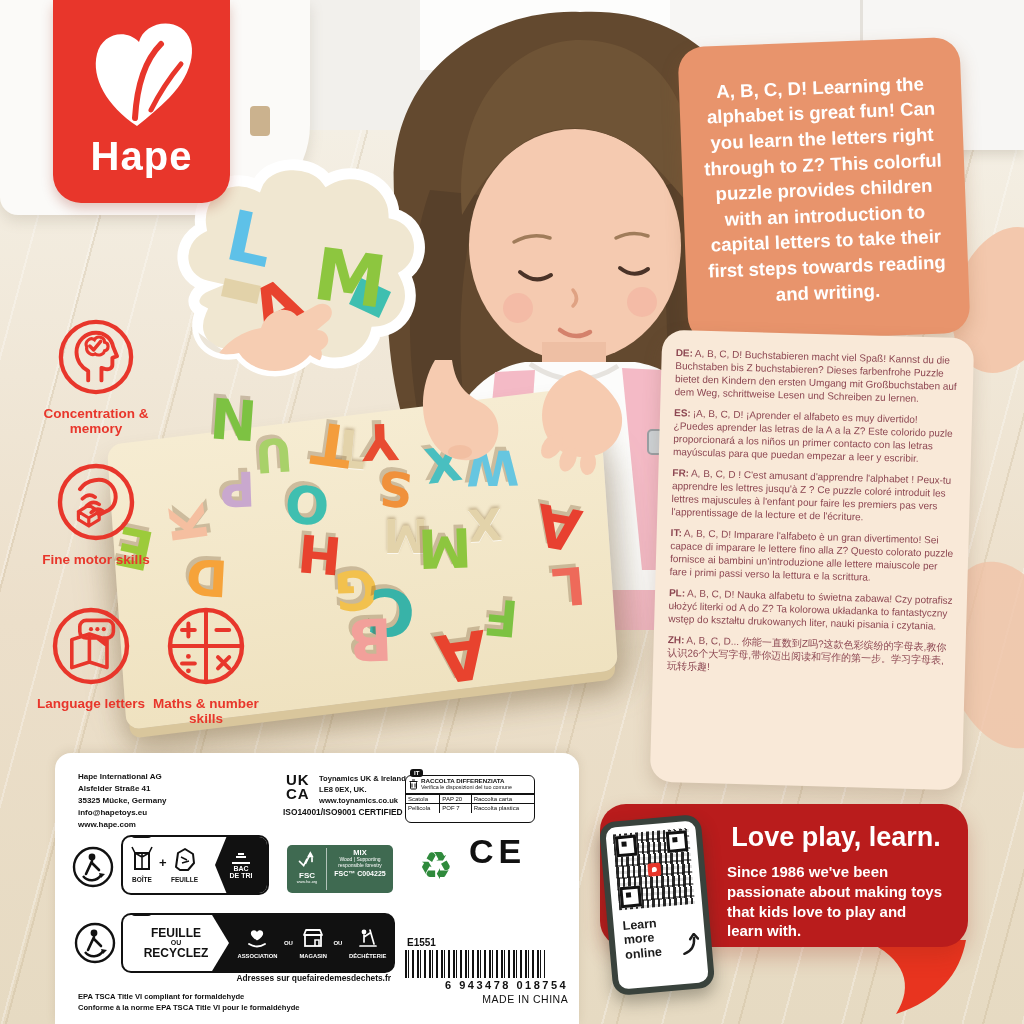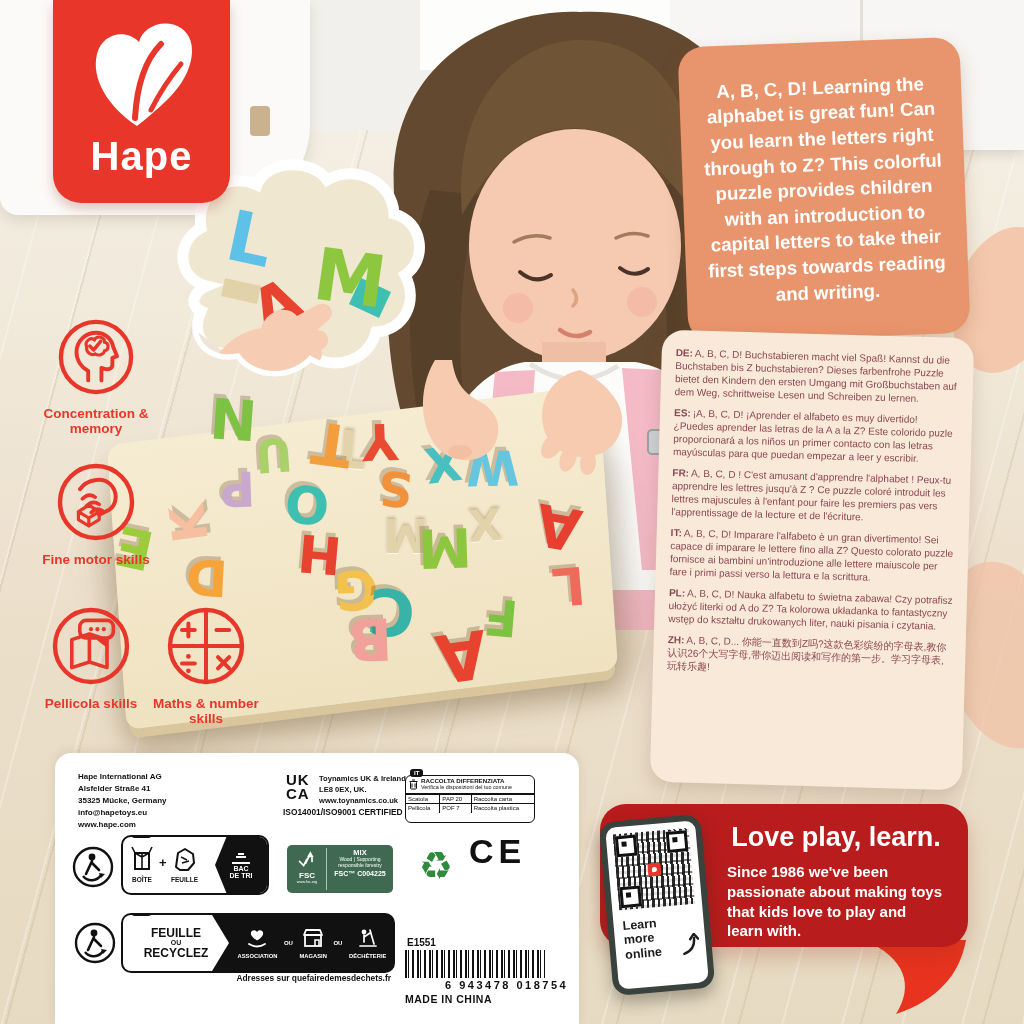--- a/index.html
+++ b/index.html
@@ -92,21 +92,21 @@
   .don-opts{position:absolute;left:108px;right:0;top:0;bottom:0;display:flex;align-items:center;justify-content:space-evenly;}
   .don-opt{text-align:center;}
   .don-opt-label{font-size:5.8px;font-weight:bold;margin-top:1px;}
   .don-sep{font-size:6px;font-weight:bold;}
   .adrnote{font-size:8.4px;font-weight:bold;text-align:right;}
   .epa{font-size:7.6px;font-weight:bold;line-height:1.45;}
   .pcode{font-size:10px;font-weight:bold;}
   .bars{width:140px;height:28px;background:
     repeating-linear-gradient(90deg,#111 0 2px,#fff 2px 3px,#111 3px 4px,#fff 4px 7px,#111 7px 9px,#fff 9px 12px);}
   .digits{font-size:11px;font-weight:bold;letter-spacing:2.5px;margin-top:1px;padding-left:40px;}
-  .madein{font-size:10.5px;font-weight:bold;text-align:left;margin-top:2px;letter-spacing:.5px;}
+  .madein{font-size:10.5px;font-weight:normal;text-align:right;margin-top:2px;letter-spacing:.5px;}
   
   .promo{left:600px;top:804px;width:368px;height:143px;background:#b91c1c;border-radius:26px;color:#fff;
     box-shadow:0 10px 20px rgba(150,40,20,.25);}
   .promo-title{position:absolute;left:118px;right:14px;top:18px;text-align:center;font-size:27px;font-weight:bold;}
   .promo-body{position:absolute;left:127px;right:22px;top:58px;font-size:15px;font-weight:bold;line-height:1.32;}
   
   .phone{left:606px;top:818px;width:102px;height:174px;background:#39423c;border-radius:16px;
     transform:rotate(-5deg);box-shadow:0 8px 16px rgba(40,40,30,.35);}
   .screen{position:absolute;left:6px;top:6px;right:6px;bottom:6px;background:#fff;border-radius:10px;overflow:hidden;}
   .qr{position:absolute;left:7px;top:7px;width:76px;height:76px;
@@ -217,21 +217,21 @@
   </div>
   <div class="abs skill" style="left:26px;top:606px;width:130px">
     <svg width="80" height="80" viewBox="0 0 100 100">
       <circle cx="50" cy="50" r="45" fill="none" stroke="#e8362b" stroke-width="5.5"></circle>
       <path d="M26,42 L48,35 V70 L26,77 Z M48,35 L70,42 V77 L48,70" fill="none" stroke="#e8362b" stroke-width="4.5" stroke-linejoin="round"></path>
       <path d="M44,18 h26 a8,8 0 0 1 8,8 v6 a8,8 0 0 1 -8,8 h-4 l2,8 l-10,-8 h-14 a8,8 0 0 1 -8,-8 v-6 a8,8 0 0 1 8,-8 Z" fill="none" stroke="#e8362b" stroke-width="4.5" stroke-linejoin="round"></path>
       <circle cx="50" cy="29" r="2.6" fill="#e8362b"></circle>
         <circle cx="58" cy="29" r="2.6" fill="#e8362b"></circle>
         <circle cx="66" cy="29" r="2.6" fill="#e8362b"></circle>
     </svg>
-    <div class="skill-label">Pellicola skills</div>
+    <div class="skill-label">Language letters</div>
   </div>
   <div class="abs skill" style="left:136px;top:606px;width:140px">
     <svg width="80" height="80" viewBox="0 0 100 100">
       <circle cx="50" cy="50" r="45" fill="none" stroke="#e8362b" stroke-width="5.5"></circle>
       <path d="M50,5 V95 M5,50 H95" stroke="#e8362b" stroke-width="5"></path>
       <path d="M20,30 h16 M28,22 v16" stroke="#e8362b" stroke-width="5" stroke-linecap="round"></path>
       <path d="M63,30 h16" stroke="#e8362b" stroke-width="5" stroke-linecap="round"></path>
       <path d="M20,72 h16" stroke="#e8362b" stroke-width="5" stroke-linecap="round"></path>
       <circle cx="28" cy="63" r="3" fill="#e8362b"></circle>
         <circle cx="28" cy="81" r="3" fill="#e8362b"></circle>
@@ -415,20 +415,22 @@
           <svg width="22" height="20" viewBox="0 0 22 20">
             <circle cx="7" cy="4" r="2.4" fill="#fff"></circle>
             <path d="M7,7 v7 M7,9 l6,-4 M13,2 l4,14 M3,18 h16" stroke="#fff" stroke-width="1.7" fill="none" stroke-linecap="round"></path>
           </svg>
           <div class="don-opt-label">DÉCHÈTERIE</div>
         </div>
       </div>
     </div>
 
     <div class="abs adrnote" style="left:110px;top:220px;width:226px">Adresses sur quefairedemesdechets.fr</div>
+    <div class="abs epa pre" style="left:23px;top:238px">EPA TSCA Title VI compliant for formaldehyde
+Conforme à la norme EPA TSCA Title VI pour le formaldéhyde</div>
 
     <div class="abs pcode" style="left:352px;top:184px">E1551</div>
     <div class="abs" style="left:350px;top:197px">
       <div class="bars"></div>
       <div class="digits">6 943478 018754</div>
       <div class="madein">MADE IN CHINA</div>
     </div>
   </div>
 
   <svg class="abs" style="left:862px;top:940px" width="110" height="78" viewBox="0 0 110 78">

